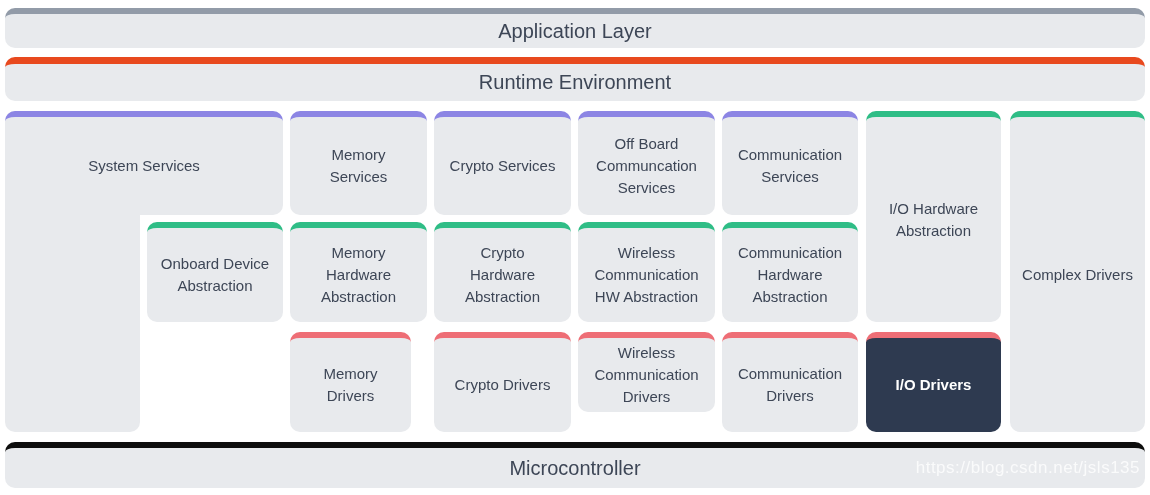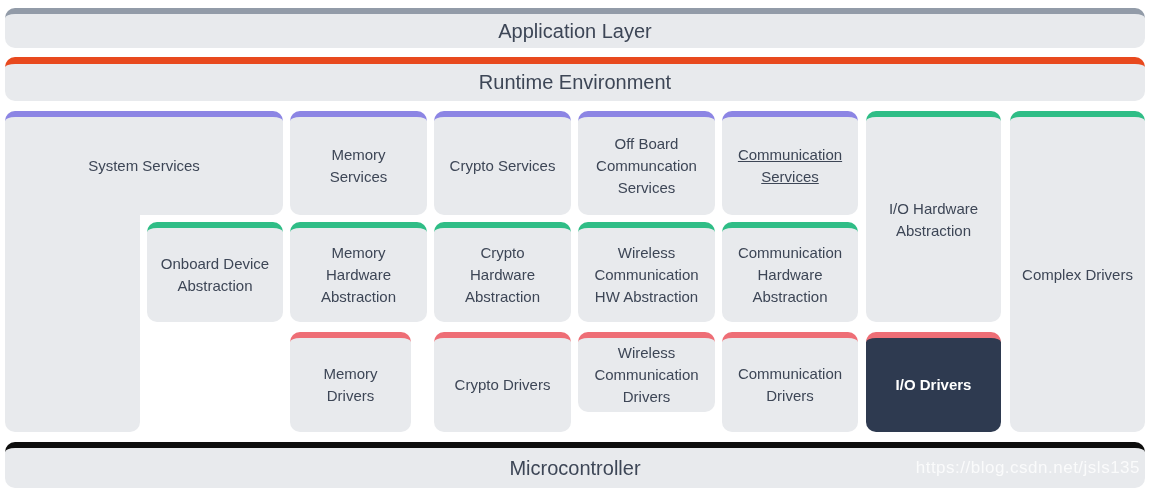--- a/index.html
+++ b/index.html
@@ -39,21 +39,21 @@
   #micro     { left: 5px; top: 442px; width: 1140px; height: 46px; }
 
   
   #system-services-top  { left: 5px; top: 111px; width: 278px; height: 104px; z-index: 2; }
   #system-services-side { left: 5px; top: 111px; width: 135px; height: 321px; z-index: 1; }
 
   
   #memory-services        { left: 290px; top: 111px; width: 137px; height: 104px; }
   #crypto-services        { left: 434px; top: 111px; width: 137px; height: 104px; }
   #offboard-services      { left: 578px; top: 111px; width: 137px; height: 104px; }
-  #communication-services { left: 722px; top: 111px; width: 136px; height: 104px; text-decoration: underline; }
+  #communication-services { left: 722px; top: 111px; width: 136px; height: 104px; }
   #io-hw-abstraction      { left: 866px; top: 111px; width: 135px; height: 211px; }
   #complex-drivers        { left: 1010px; top: 111px; width: 135px; height: 321px; }
 
   
   #onboard-device-abstraction   { left: 147px; top: 222px; width: 136px; height: 100px; }
   #memory-hw-abstraction        { left: 290px; top: 222px; width: 137px; height: 100px; }
   #crypto-hw-abstraction        { left: 434px; top: 222px; width: 137px; height: 100px; }
   #wireless-hw-abstraction      { left: 578px; top: 222px; width: 137px; height: 100px; }
   #communication-hw-abstraction { left: 722px; top: 222px; width: 136px; height: 100px; }
 

